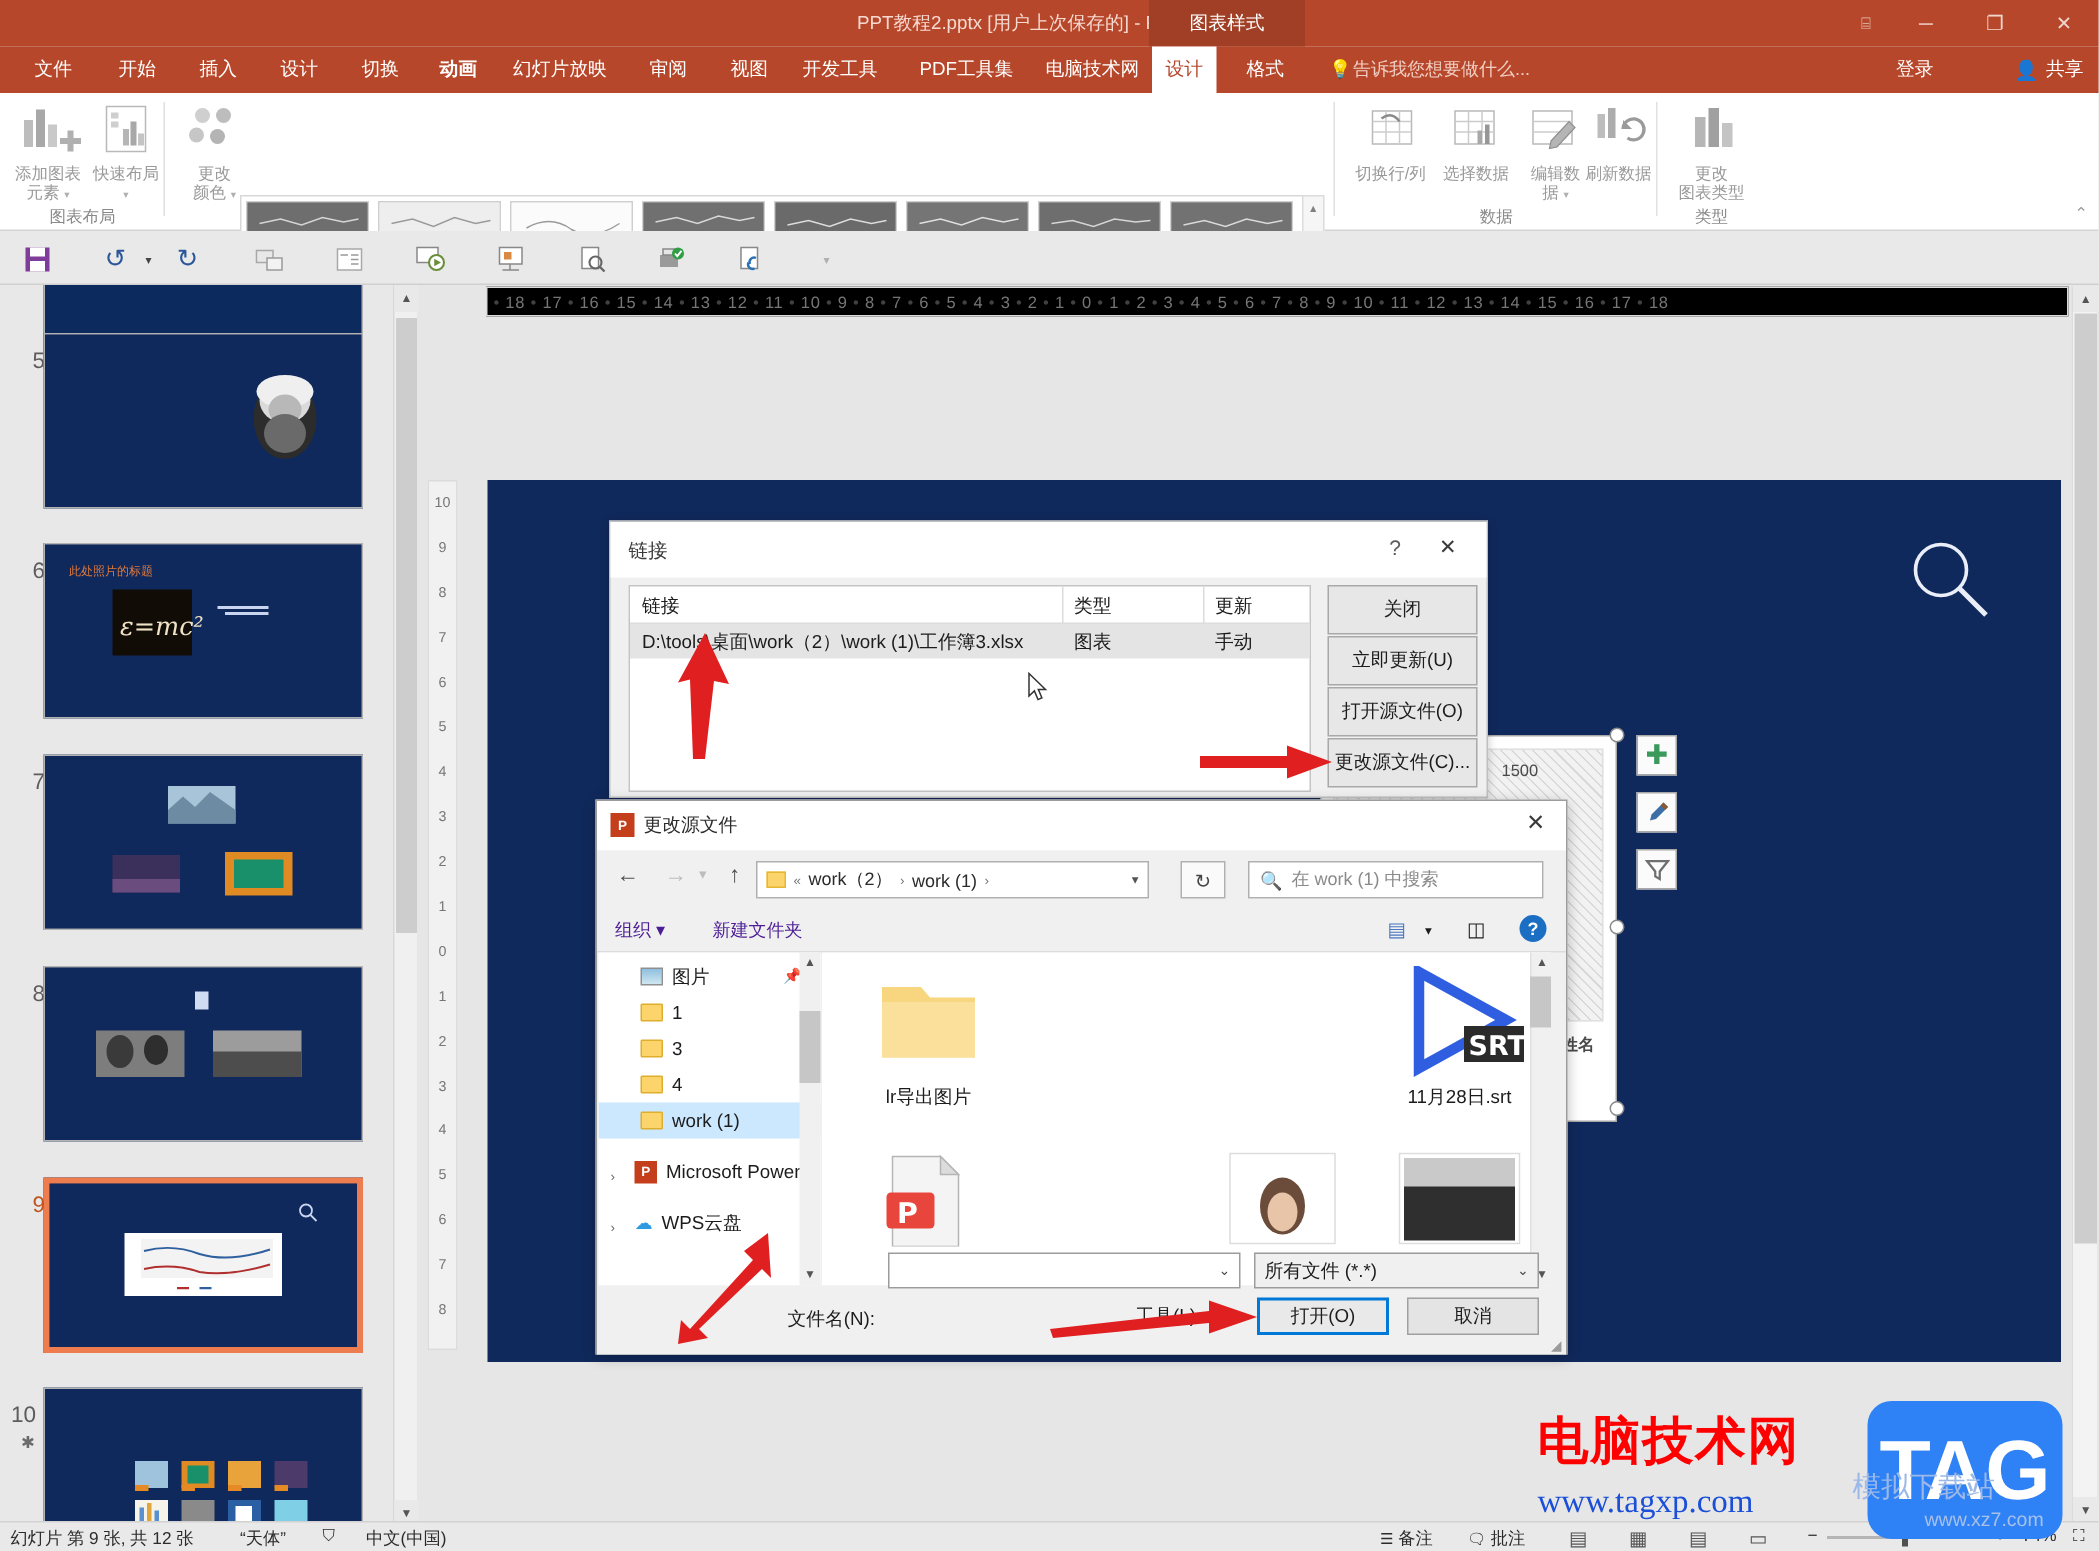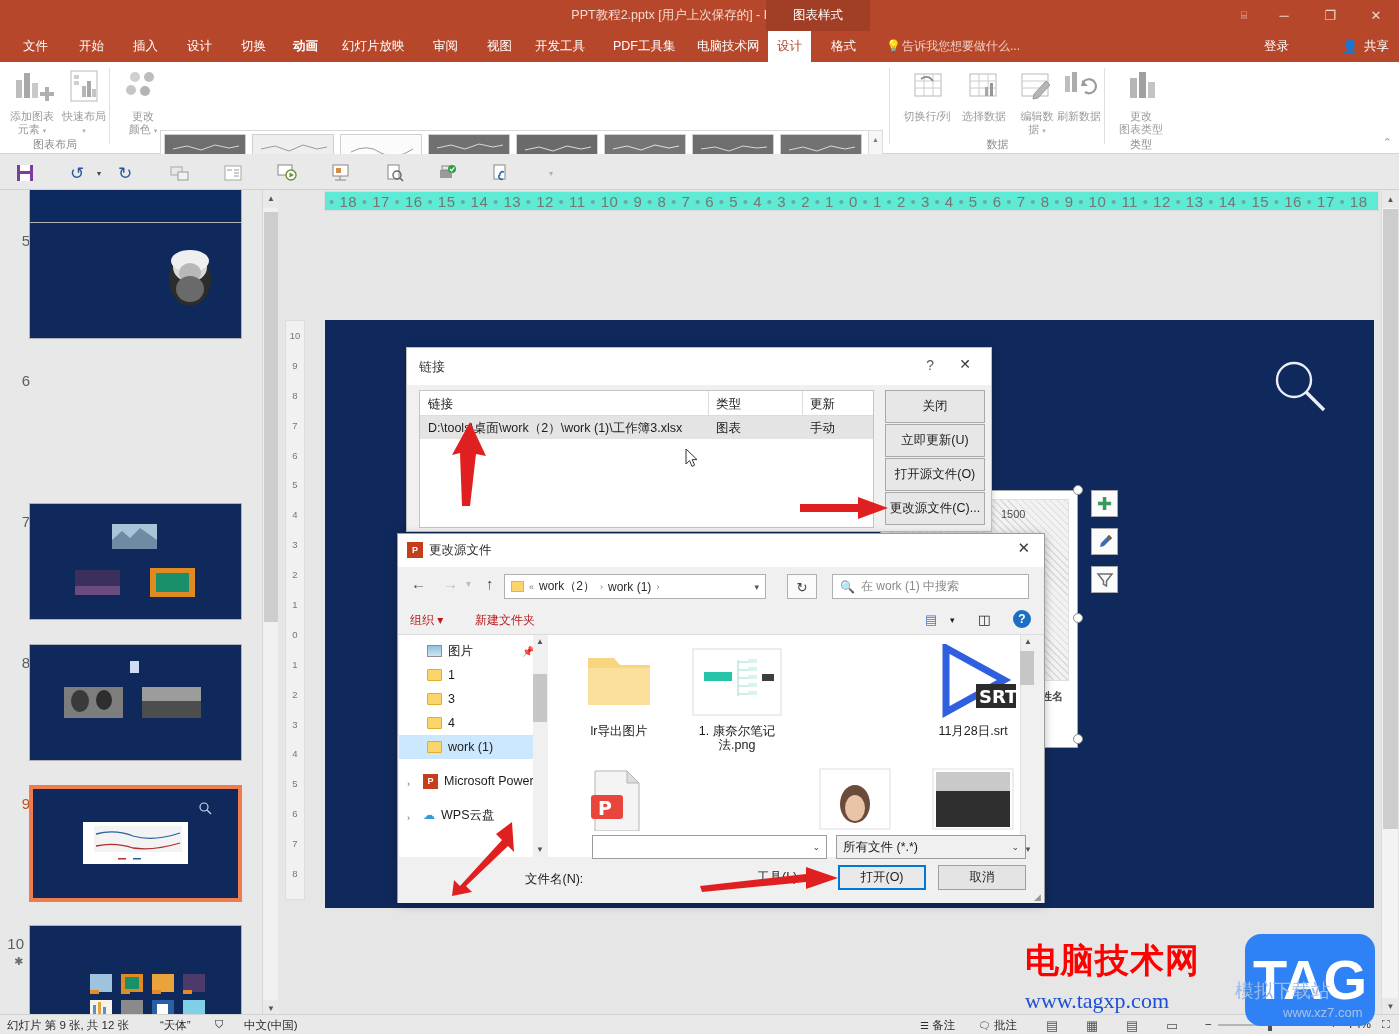--- a/index.html
+++ b/index.html
@@ -114,22 +114,22 @@
     position:absolute; left:262px; top:190px; width:16px; height:828px;
     background:#f0f0f0; border-left:1px solid #d8d8d8;
   }
   .ps-btn { position:absolute; left:0; width:16px; height:18px; background:#e9e9e9;
      text-align:center; font-size:8px; line-height:18px; color:#555;}
   .ps-thumb { position:absolute; left:1px; width:14px; background:#cdcdcd; }
 
   
   .hruler {
     position:absolute; left:324px; top:191px; width:1055px; height:20px;
-    background:#5eead4; border:1px solid #dcdcdc;
-    color:#767676; font-size:15px; white-space:nowrap; overflow:hidden;
+    background:#000000; border:1px solid #dcdcdc;
+    color:#767676; font-size:11px; white-space:nowrap; overflow:hidden;
     line-height:20px; letter-spacing:0.5px;
   }
   .vruler {
     position:absolute; left:285px; top:320px; width:20px; height:580px;
     background:#f1f1f1; border:1px solid #dcdcdc; color:#767676;
     font-size:9.5px; text-align:center; overflow:hidden;
   }
   .vruler span { display:block; height:29.9px; line-height:29.9px; }
   .vscroll-right {
     position:absolute; left:1381px; top:191px; width:17px; height:824px;
@@ -224,21 +224,21 @@
   .refresh { position:absolute; left:786px; top:40px; width:30px; height:25px;
     background:#fafafa; border:1px solid #b0b0b0; text-align:center; line-height:25px;
     font-size:13px; color:#444; }
   .fsearch {
     position:absolute; left:830px; top:40px; width:202px; height:25px;
     background:#fff; border:1px solid #b0b0b0; font-size:12px; color:#8a8a8a;
     display:flex; align-items:center; gap:6px; padding:0 7px;
   }
   .fd-cmd { position:absolute; left:0; top:71px; width:100%; height:30px;
      background:#f0f0f0; border-bottom:1px solid #dcdcdc; }
-  .cmd-item { position:absolute; top:7px; font-size:12px; color:#b91c1c; }
+  .cmd-item { position:absolute; top:7px; font-size:12px; color:#4c1d95; }
   .cmd-item.dark { color:#1c1c1c; }
 
   .fd-left {
     position:absolute; left:1px; top:101px; width:148px; height:222px;
     background:#ffffff; overflow:hidden; font-size:12.5px; color:#1c1c1c;
   }
   .tree-item { position:absolute; left:0; width:148px; height:24px; display:flex;
     align-items:center; gap:6px; padding-left:28px; }
   .tree-item.sel { background:#cce8ff; }
   .tree-arrow { position:absolute; left:8px; font-size:9px; color:#6a6a6a; }
@@ -594,20 +594,30 @@
       <rect width="211" height="115" fill="#10295c"></rect>
       <ellipse cx="160" cy="56" rx="21" ry="27" fill="#2c2c2c"></ellipse>
       <ellipse cx="160" cy="44" rx="17" ry="15" fill="#dadada"></ellipse>
       <ellipse cx="160" cy="38" rx="19" ry="11" fill="#efefef"></ellipse>
       <ellipse cx="160" cy="50" rx="11" ry="10" fill="#b8b8b8"></ellipse>
       <ellipse cx="160" cy="66" rx="14" ry="13" fill="#6a6a6a"></ellipse>
     </svg>
   </div>
 
   <div class="thumb-num" style="top:182px;">6</div>
+  <div class="thumb" style="top:172px;height:117px;">
+    <svg width="211" height="115" viewBox="0 0 211 115">
+      <rect width="211" height="115" fill="#10295c"></rect>
+      <text x="16" y="20" font-size="8" fill="#e0793b" font-family="DejaVu Sans">此处照片的标题</text>
+      <rect x="45" y="30" width="53" height="44" fill="#120c06"></rect>
+      <text x="50" y="60" font-size="17" fill="#efe2c6" font-family="DejaVu Serif" font-style="italic">ε=mc²</text>
+      <rect x="115" y="41" width="34" height="2" fill="#c9d4ee"></rect>
+      <rect x="120" y="45" width="29" height="2" fill="#c9d4ee"></rect>
+    </svg>
+  </div>
 
   <div class="thumb-num" style="top:323px;">7</div>
   <div class="thumb" style="top:313px;height:117px;">
     <svg width="211" height="115" viewBox="0 0 211 115">
       <rect width="211" height="115" fill="#10295c"></rect>
       <rect x="82" y="20" width="45" height="25" fill="#a8c4d8"></rect>
       <path d="M82 36 l10 -9 l8 7 l10 -10 l17 12 v9 h-45z" fill="#6d8ba3"></path>
       <rect x="45" y="66" width="45" height="25" fill="#3b2f5c"></rect>
       <rect x="45" y="82" width="45" height="9" fill="#6b4c7f"></rect>
       <rect x="120" y="64" width="45" height="29" fill="#e08a23"></rect>
@@ -862,41 +872,20 @@
     <div class="fitem" style="left:16px;top:6px;">
       <div class="thumbbox">
         <svg width="74" height="62" viewBox="0 0 74 62">
           <path d="M6 8 h26 l6 7 h30 v40 h-62z" fill="#f7d67f"></path>
           <path d="M6 18 h62 v37 h-62z" fill="#fae09b"></path>
         </svg>
       </div>
       <div class="fname">lr导出图片</div>
     </div>
 
-    <div class="fitem" style="left:134px;top:6px;">
-      <div class="thumbbox">
-        <svg width="90" height="70" viewBox="0 0 90 70">
-          <rect x="1" y="3" width="88" height="66" fill="#fff" stroke="#dcdcdc"></rect>
-          <rect x="12" y="26" width="28" height="9" fill="#25c3a7"></rect>
-          <line x1="46" y1="14" x2="46" y2="50" stroke="#9fdcd2"></line>
-          <line x1="46" y1="16" x2="56" y2="16" stroke="#9fdcd2"></line>
-          <line x1="46" y1="24" x2="56" y2="24" stroke="#9fdcd2"></line>
-          <line x1="46" y1="32" x2="56" y2="32" stroke="#9fdcd2"></line>
-          <line x1="46" y1="40" x2="56" y2="40" stroke="#9fdcd2"></line>
-          <line x1="46" y1="48" x2="56" y2="48" stroke="#9fdcd2"></line>
-          <rect x="56" y="13" width="9" height="4" fill="#d9f3ef"></rect>
-          <rect x="56" y="21" width="9" height="4" fill="#d9f3ef"></rect>
-          <rect x="56" y="29" width="9" height="4" fill="#d9f3ef"></rect>
-          <rect x="56" y="37" width="9" height="4" fill="#d9f3ef"></rect>
-          <rect x="56" y="45" width="9" height="4" fill="#d9f3ef"></rect>
-          <rect x="70" y="28" width="12" height="7" fill="#3f3f3f"></rect>
-        </svg>
-      </div>
-      <div class="fname">1. 康奈尔笔记法.png</div>
-    </div>
 
 
     <div class="fitem" style="left:370px;top:6px;">
       <div class="thumbbox">
         <svg width="90" height="74" viewBox="0 0 90 74">
           <path d="M18 4 L76 36 L18 68z" fill="none" stroke="#2f5ee0" stroke-width="7"></path>
           <rect x="48" y="40" width="40" height="24" fill="#2b2b2b"></rect>
           <text x="51" y="59" font-size="18" fill="#fff" font-family="DejaVu Sans" font-weight="bold">SRT</text>
         </svg>
       </div>

